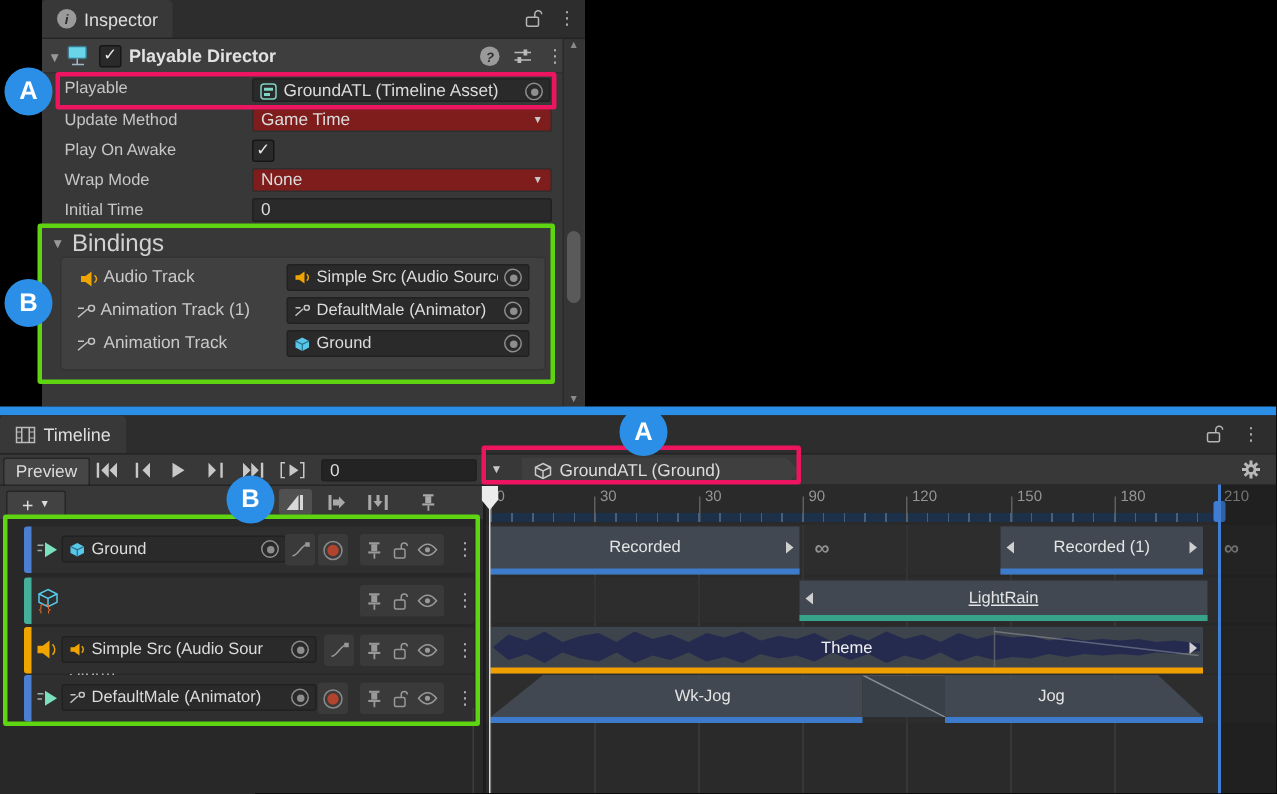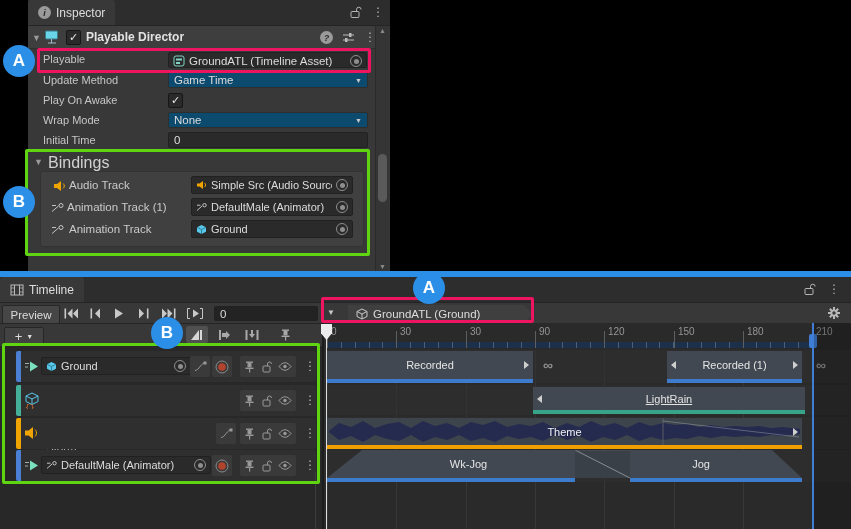--- a/index.html
+++ b/index.html
@@ -7,21 +7,21 @@
         font-family:"Liberation Sans",sans-serif;-webkit-font-smoothing:antialiased;}
   .abs{position:absolute;}
   .win{position:absolute;background:#383838;}
   .tabbar{position:absolute;left:0;top:0;right:0;height:25px;background:#2d2d2d;border-bottom:1px solid #242424;}
   .tab{position:absolute;top:0;height:25px;background:#383838;display:flex;align-items:center;gap:5px;
        padding:0 10px;color:#dedede;font-size:12px;border-radius:3px 3px 0 0;}
   .infoc{width:13px;height:13px;border-radius:50%;background:#9a9a9a;color:#2b2b2b;font-size:9px;font-weight:bold;
          display:flex;align-items:center;justify-content:center;font-style:italic;}
   .kebab{color:#b5b5b5;font-size:12px;line-height:12px;}
   .ilabel{position:absolute;color:#c6c6c6;font-size:11px;}
-  .dd{position:absolute;height:16px;background:#0c4a6e;border:1px solid #2e2e2e;border-radius:2px;
+  .dd{position:absolute;height:16px;background:#7f1d1d;border:1px solid #2e2e2e;border-radius:2px;
       display:flex;align-items:center;font-size:11.5px;color:#dcdcdc;padding:0 5px;box-sizing:border-box;}
   .dd .arr{margin-left:auto;font-size:7px;color:#c8c8c8;}
   .tfield{position:absolute;height:16px;background:#2a2a2a;border:1px solid #212121;border-radius:2px;
       font-size:11.5px;color:#dcdcdc;display:flex;align-items:center;padding:0 5px;box-sizing:border-box;}
   .objf{position:absolute;height:16px;background:#2a2a2a;border:1px solid #212121;border-radius:2px;
       display:flex;align-items:center;gap:4px;font-size:11.5px;color:#dcdcdc;padding:0 4px;box-sizing:border-box;white-space:nowrap;overflow:hidden;}
   .objf .txt{overflow:hidden;text-overflow:clip;white-space:nowrap;flex:1;}
   .tgt{flex:none;width:10px;height:10px;border:1px solid #8e8e8e;border-radius:50%;position:relative;margin-left:auto;}
   .tgt::after{content:"";position:absolute;inset:2.5px;background:#8e8e8e;border-radius:50%;}
   .cb{width:13px;height:13px;background:#2a2a2a;border:1px solid #161616;border-radius:2px;color:#e8e8e8;
@@ -390,20 +390,28 @@
     </div>
 
     <div class="trow" style="top:141px;">
       <span class="stripe" style="background:#f0a400;"></span>
       <span class="abs" style="left:8px;top:8px;">
         <svg width="15" height="14">
             <path d="M1 4.5h3.5L9 1v12L4.5 9.5H1z" fill="#f0a400"></path>
             <path d="M11 3.5c2 2 2 5 0 7" stroke="#f0a400" fill="none"></path>
           </svg>
         </span>
+      <div class="objf" style="left:25px;top:6px;width:170px;height:18px;">
+        <svg width="11" height="10">
+            <path d="M1 3.5h2.5L7 1v8L3.5 6.5H1z" fill="#f0a400"></path>
+            <path d="M8.5 2.8c1.4 1.3 1.4 3 0 4.3" stroke="#f0a400" fill="none"></path>
+          </svg>
+        <span class="txt" style="font-size:11px;">Simple Src (Audio Sour</span>
+        <span class="tgt"></span>
+      </div>
       <span class="tbtn" style="left:200px;">
         <svg width="13" height="11">
             <path d="M1 9.5C5 9.5 7 1.5 12 1.5" stroke="#999" fill="none"></path>
             <rect x="9.5" y="0.5" width="3" height="3" fill="#999"></rect>
           </svg>
         </span>
       <div class="tgroup" style="left:224px;width:56px;">
         <span>
             <svg width="9" height="12" fill="#999">
               <rect x="1" y="0.5" width="7" height="1.4"></rect>

